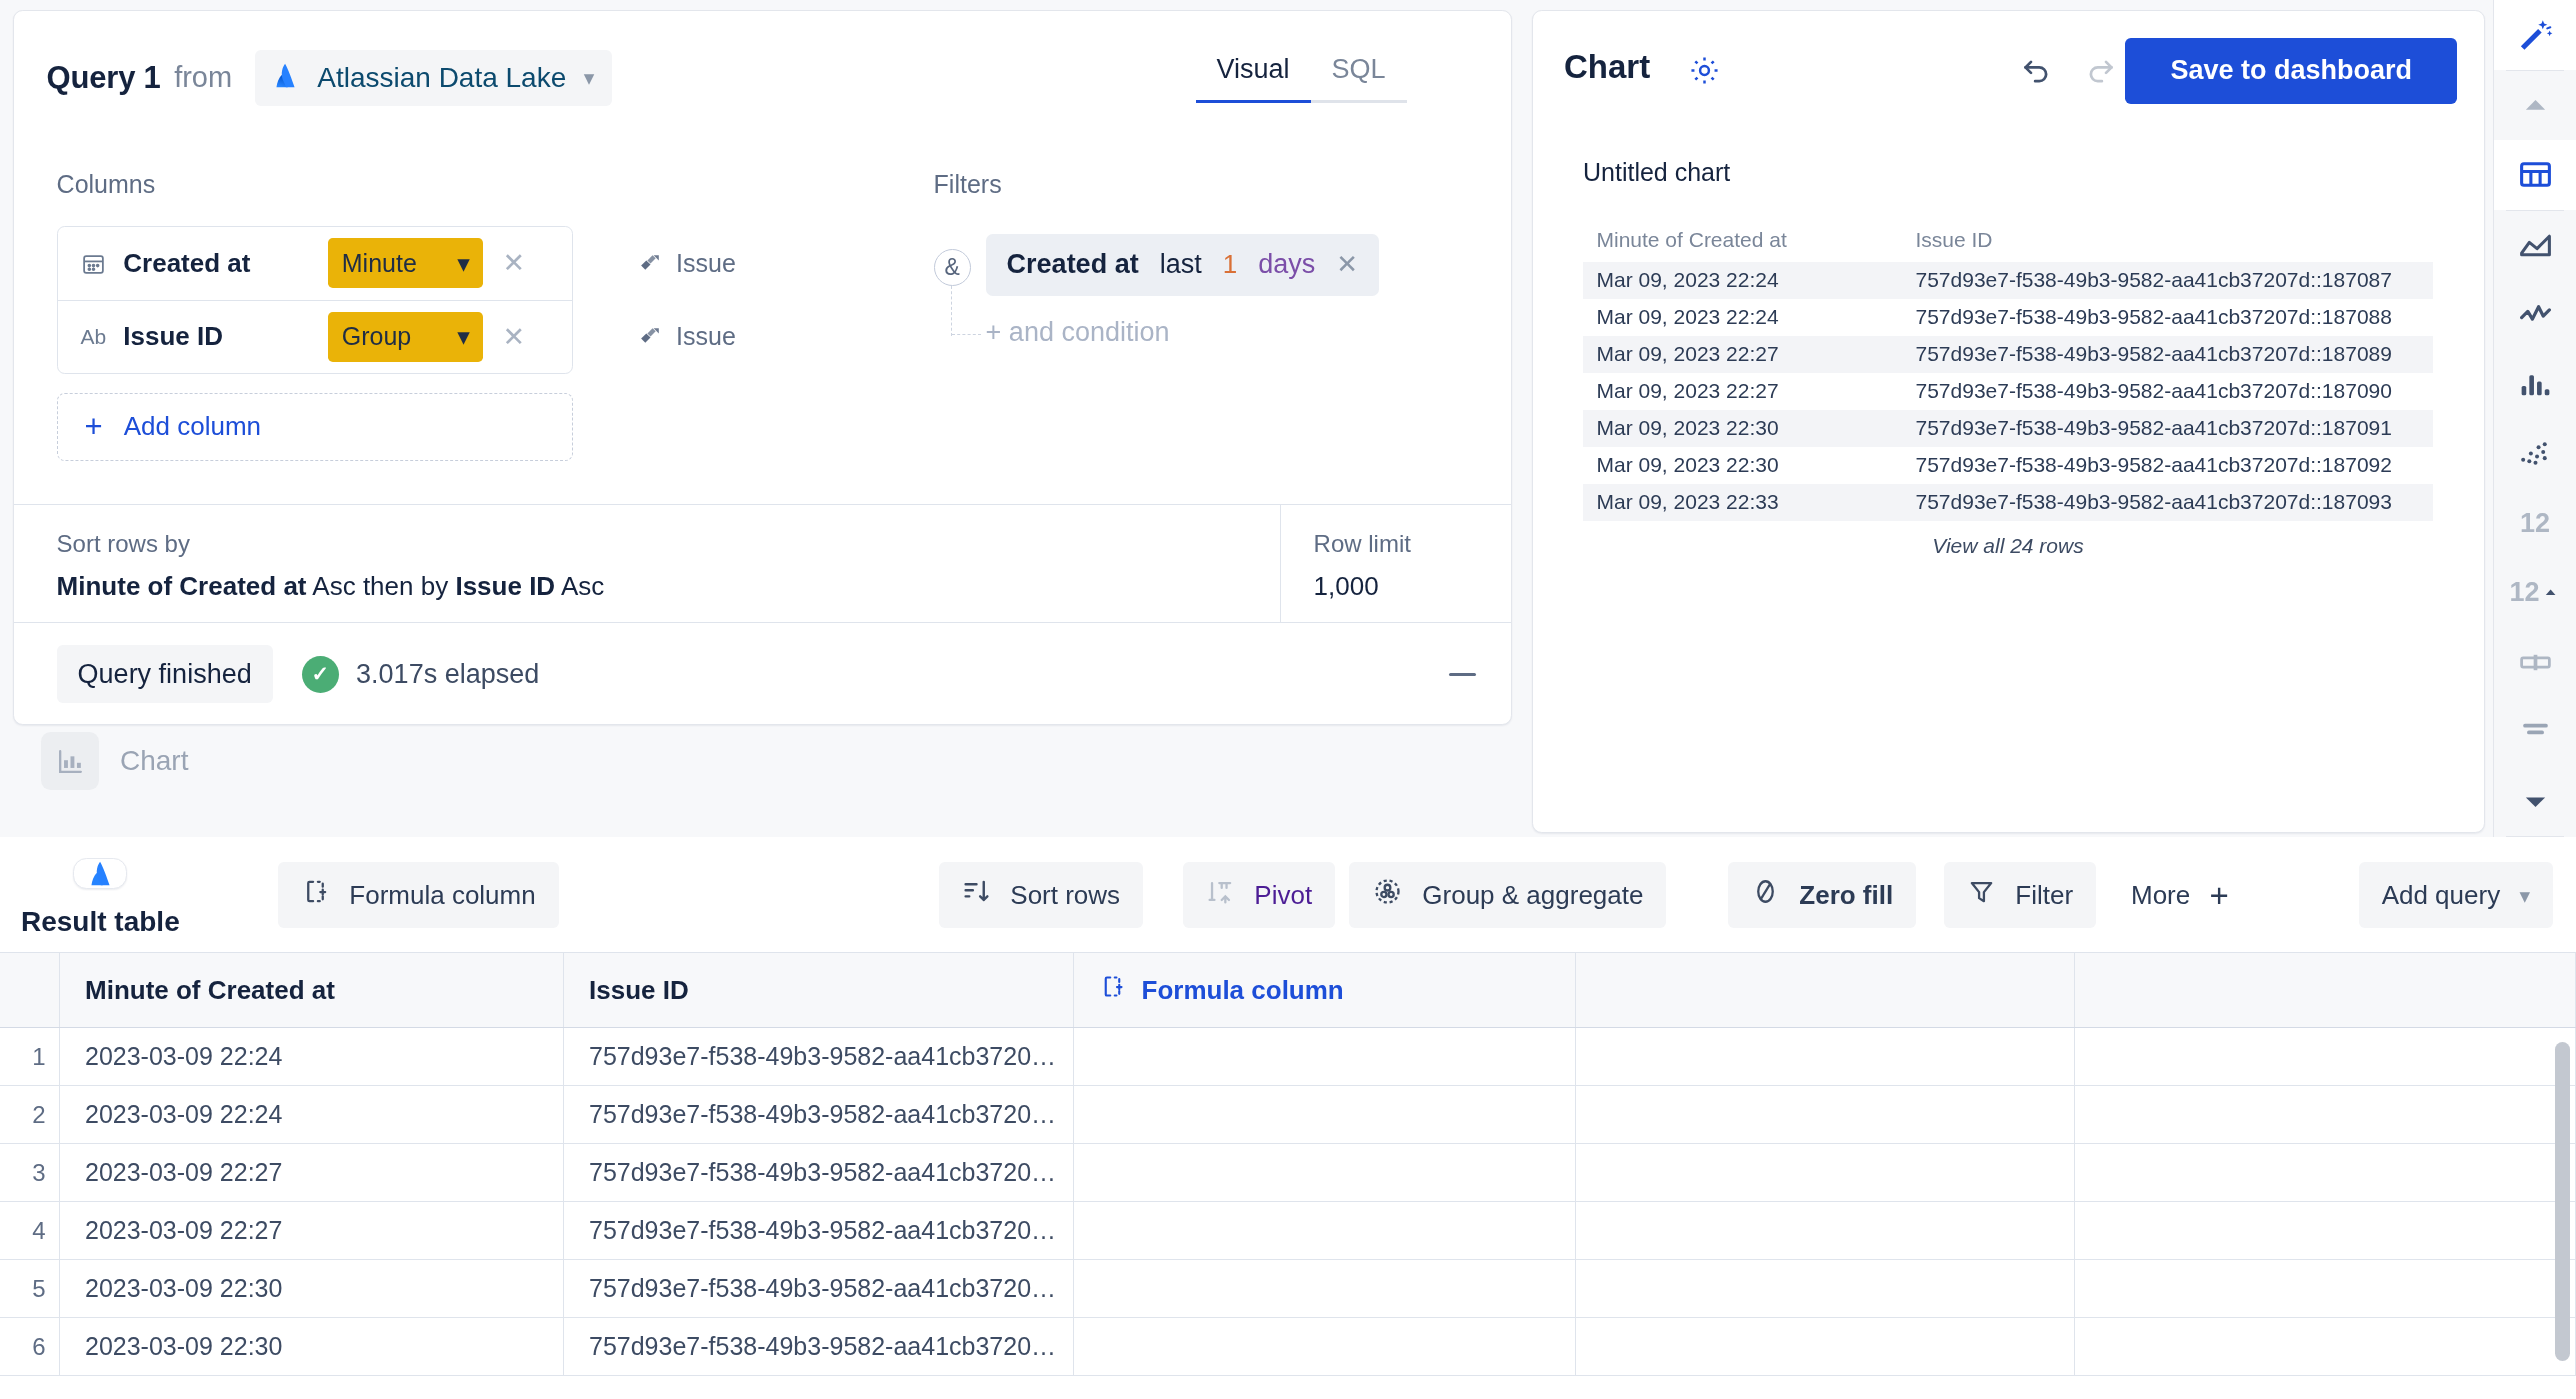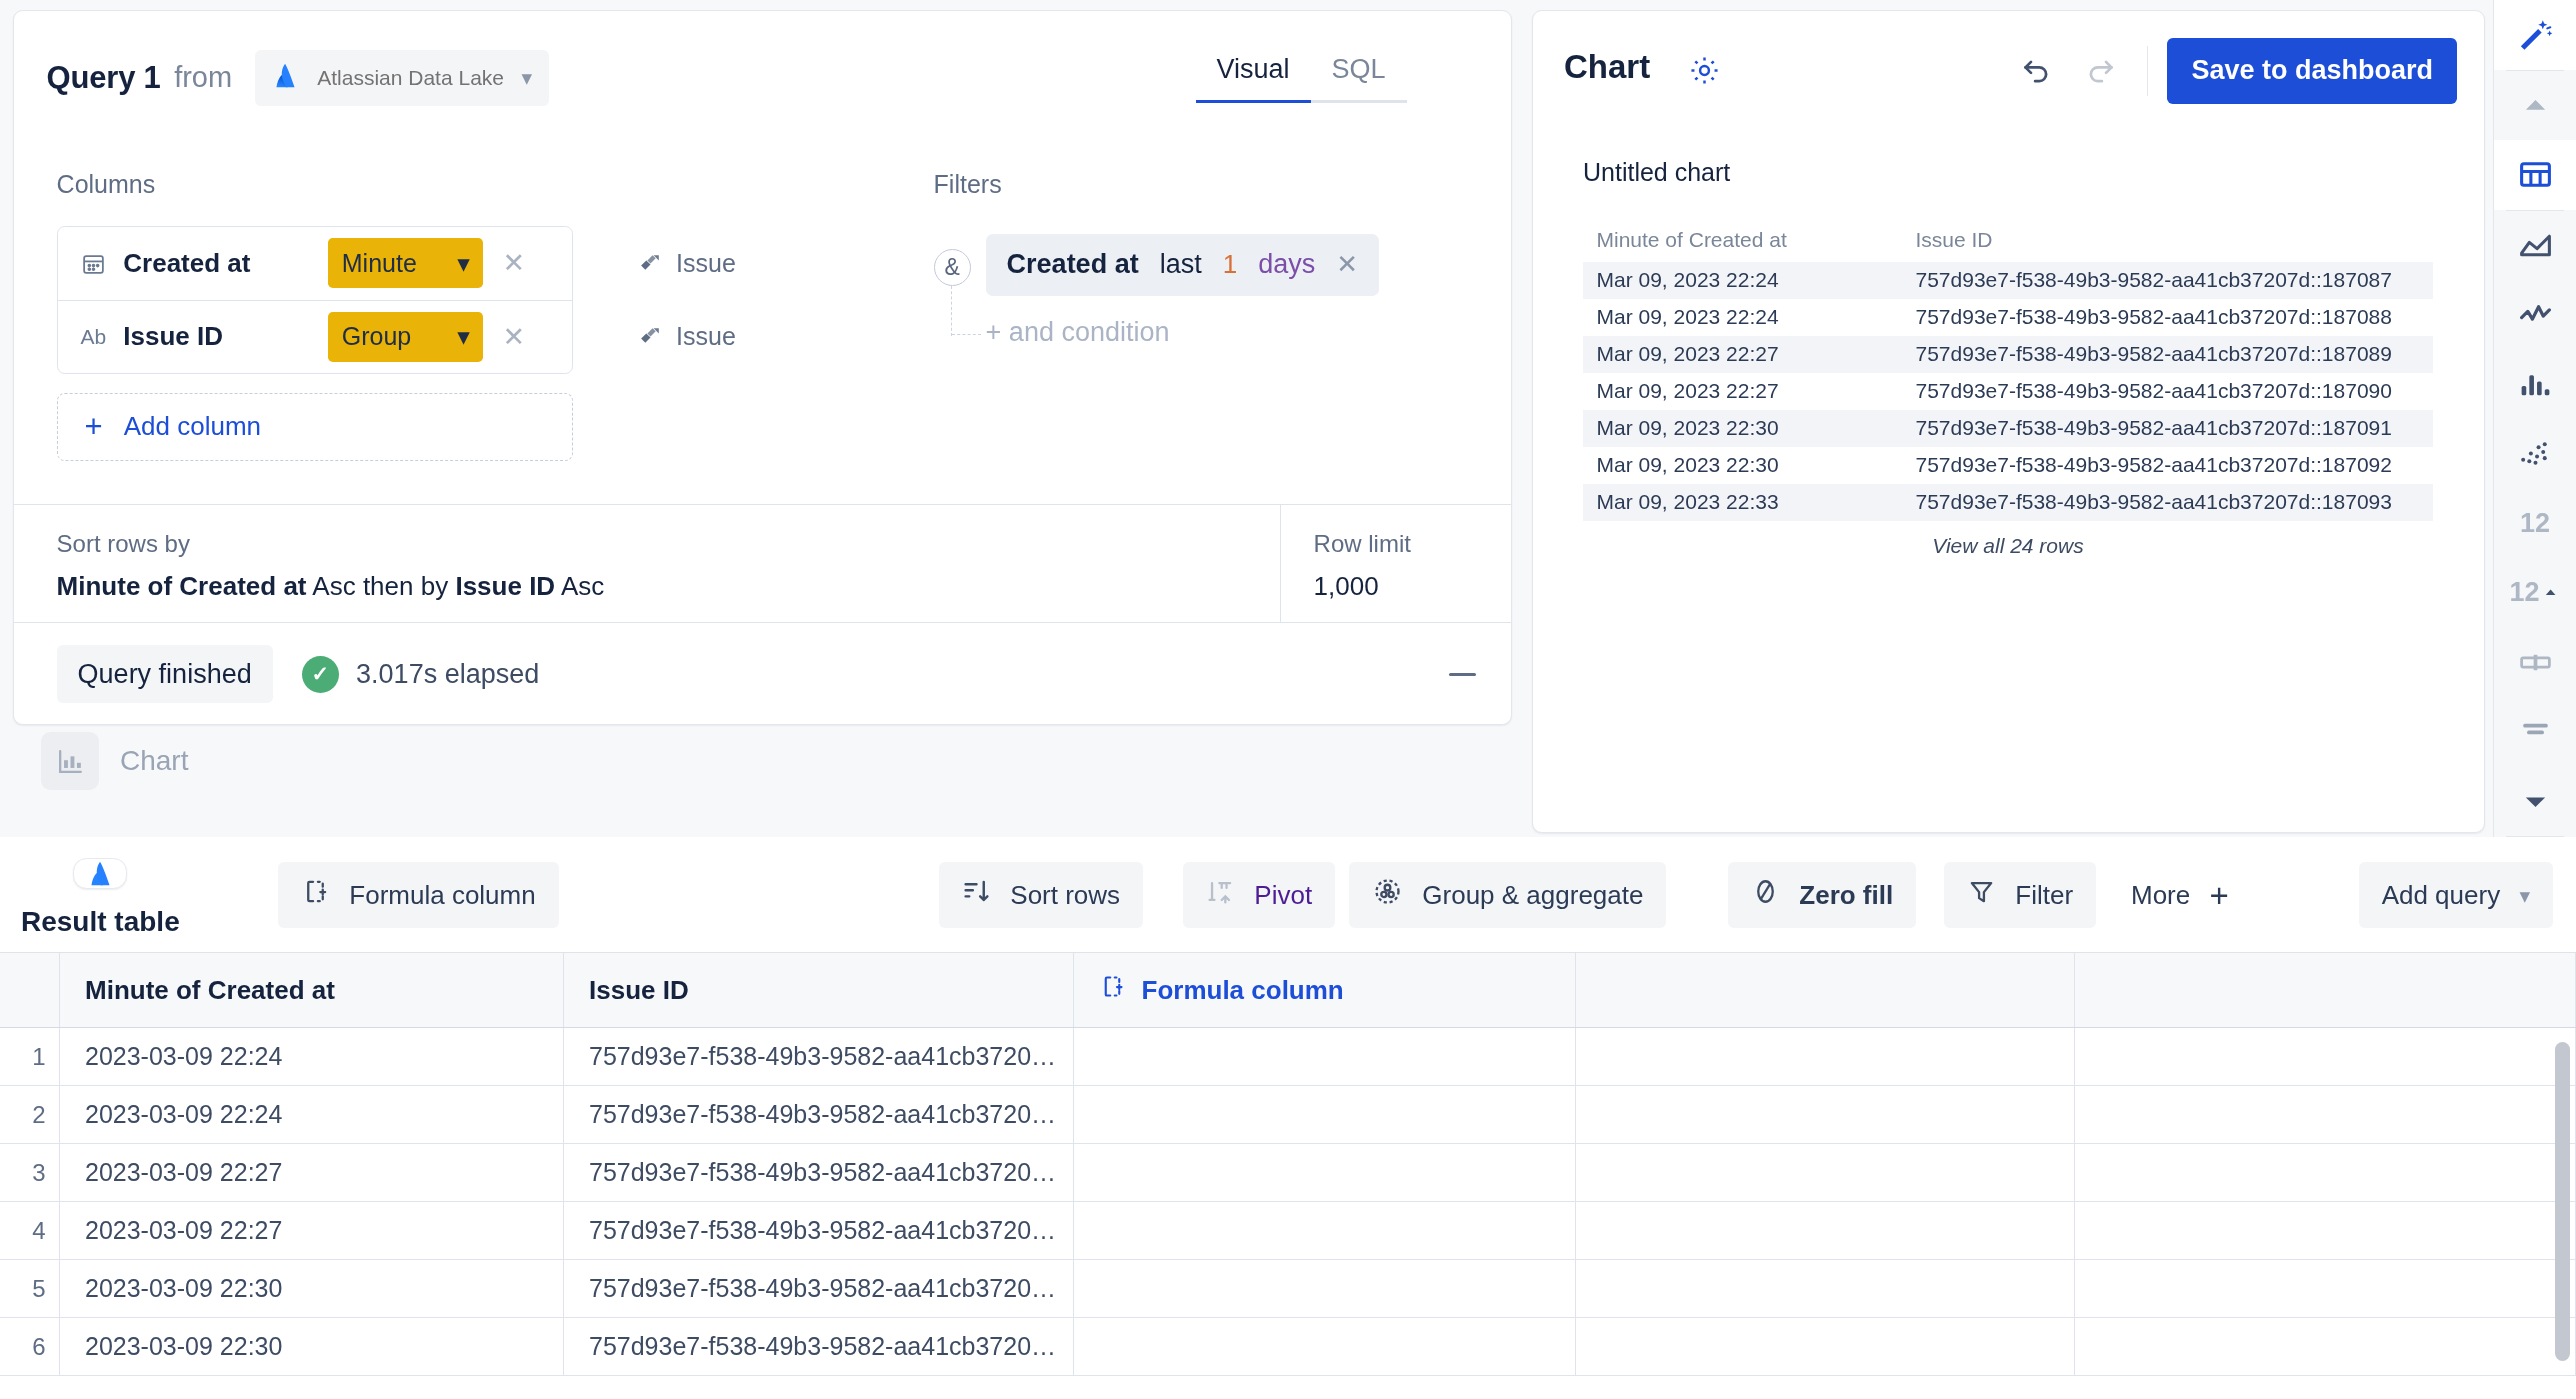--- a/index.html
+++ b/index.html
@@ -32,21 +32,21 @@
     position: absolute; left: 33px; top: 39px;
     display: flex; align-items: center; gap: 13.5px;
   }
   .query-title { font-size: 31px; font-weight: 700; color: #15233e; letter-spacing: -0.2px; }
   .query-from { font-size: 29px; color: #7a8699; font-weight: 400; }
   .source-pill {
     display: flex; align-items: center; gap: 17.4px;
     background: #f4f5f7; border-radius: 5.8px;
     padding: 11.6px 17.4px 11.6px 15.5px; margin-left: 9.7px;
   }
-  .source-name { font-size: 21px; color: #737373; font-weight: 400; }
+  .source-name { font-size: 28px; color: #0c4a6e; font-weight: 400; }
   .chev { color: #8b97a8; font-size: 21px; line-height: 1; }
 
   .tabs {
     position: absolute; right: 104px; top: 43px;
     display: flex; gap: 0px; align-items: flex-end;
   }
   .tab {
     font-size: 27px; padding: 0 21px 15.5px 21px; color: #7a8699;
     border-bottom: 3.9px solid #dfe3ea; cursor: pointer;
   }
@@ -154,21 +154,21 @@
   }
   .cp-head { position: relative; height: 126px; }
   .cp-title { position: absolute; left: 31px; top: 37px; font-size: 33px; font-weight: 700; color: #15233e; }
   .cp-gear { position: absolute; left: 155px; top: 43px; cursor: pointer; }
   .cp-undo { position: absolute; right: 431px; top: 44px; cursor: pointer; }
   .cp-redo { position: absolute; right: 367px; top: 44px; cursor: pointer; }
   .cp-div { position: absolute; right: 336px; top: 35px; width: 1px; height: 50px; background: #e3e6ec; }
   .cp-save {
     position: absolute; right: 27px; top: 27px; height: 66px;
     background: #1d4ed8; color: #fff; border: none; border-radius: 5.8px;
-    padding: 0 24px; font-size: 27px; font-weight: 700; cursor: pointer;
+    padding: 0 45px; font-size: 27px; font-weight: 700; cursor: pointer;
     font-family: "Liberation Sans", sans-serif;
   }
   .cp-untitled { position: absolute; left: 50px; top: 147px; font-size: 25px; color: #15233e; }
 
   .mini-table { position: absolute; left: 50px; top: 208px; width: 850px; }
   .mt-head { display: flex; height: 43px; align-items: center; }
   .mt-h { font-size: 21px; color: #7a8699; }
   .mt-c1 { width: 319px; padding-left: 13.5px; }
   .mt-c2 { flex: 1; padding-left: 13.5px; }
   .mt-row { display: flex; height: 37px; align-items: center; }

